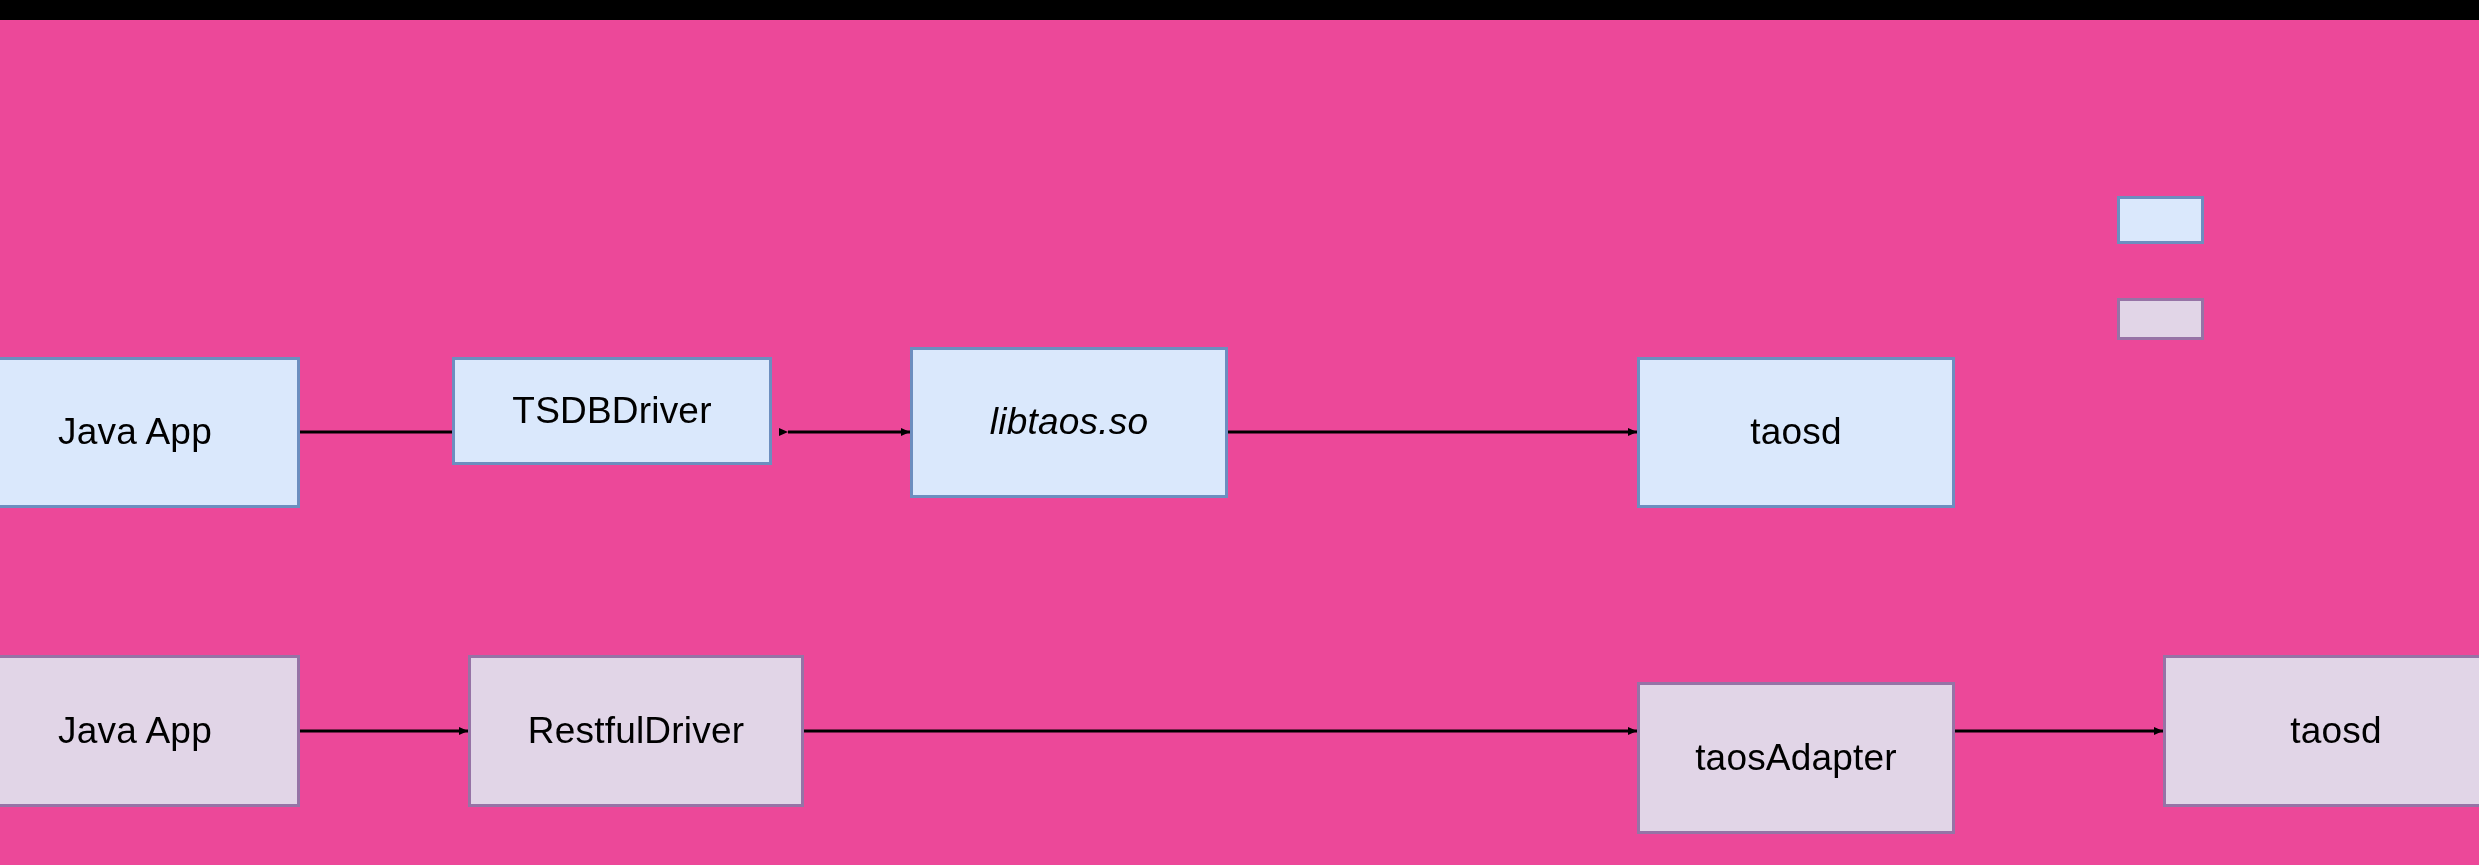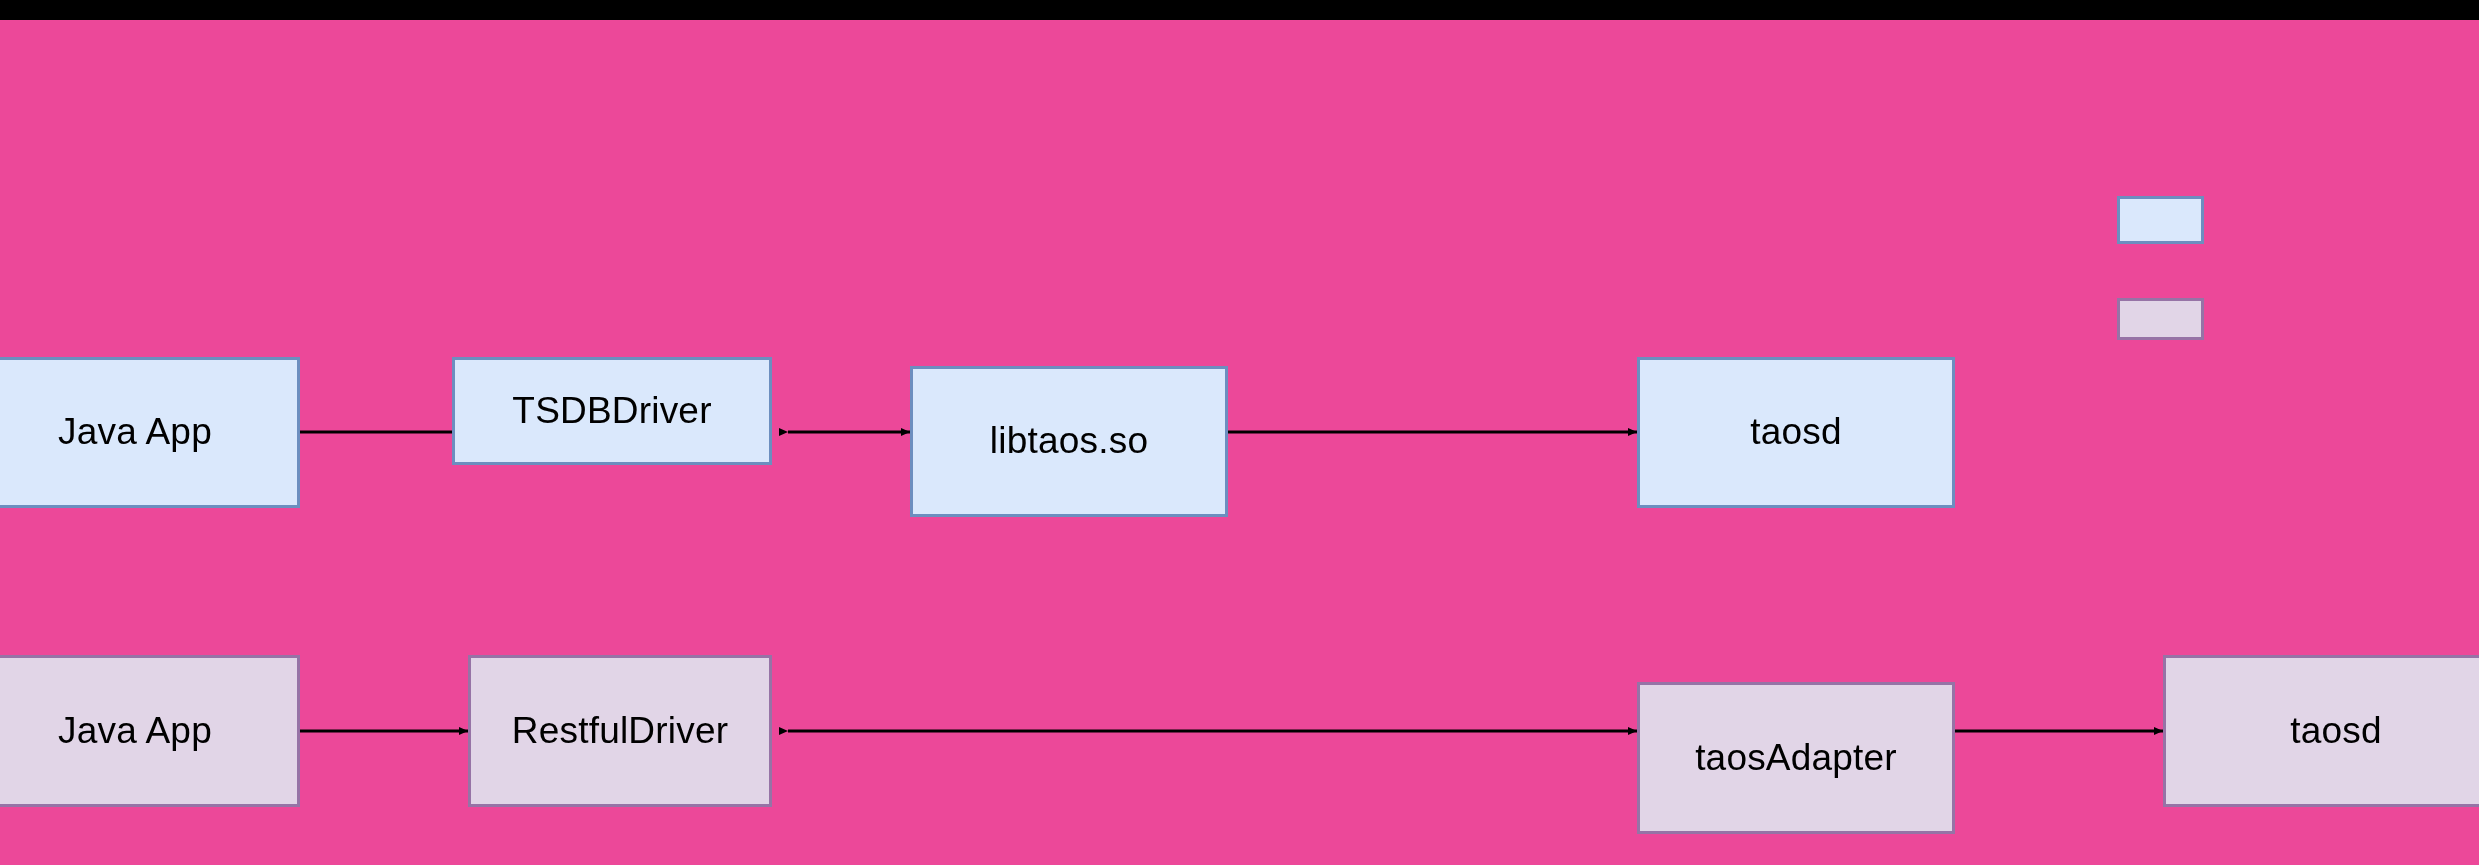--- a/index.html
+++ b/index.html
@@ -96,30 +96,30 @@
       </g>
   </svg>
 
   <div id="node-layer">
       <div class="node blue" style="left: -30px; top: 337px; width: 330px; height: 151px;">
         <span>Java App</span>
       </div>
       <div class="node blue" style="left: 452px; top: 337px; width: 320px; height: 108px; align-items: center;">
         <span>TSDBDriver</span>
       </div>
-      <div class="node blue" style="left: 910px; top: 346px; width: 318px; height: 151px;">
+      <div class="node blue" style="left: 910px; top: 327px; width: 318px; height: 151px; font-style: italic;">
         <span>libtaos.so</span>
       </div>
       <div class="node blue" style="left: 1637px; top: 337px; width: 318px; height: 151px;">
         <span>taosd</span>
       </div>
       <div class="node pink" style="left: -30px; top: 635px; width: 330px; height: 152px;">
         <span>Java App</span>
       </div>
-      <div class="node pink" style="left: 468px; top: 635px; width: 304px; height: 152px;">
+      <div class="node pink" style="left: 468px; top: 635px; width: 336px; height: 152px;">
         <span>RestfulDriver</span>
       </div>
       <div class="node pink" style="left: 1637px; top: 662px; width: 318px; height: 152px;">
         <span>taosAdapter</span>
       </div>
       <div class="node pink" style="left: 2163px; top: 635px; width: 346px; height: 152px;">
         <span>taosd</span>
       </div>
     </div>
 

